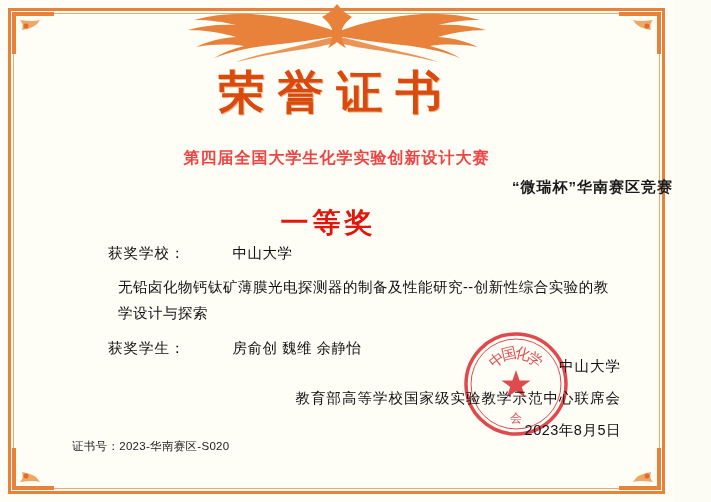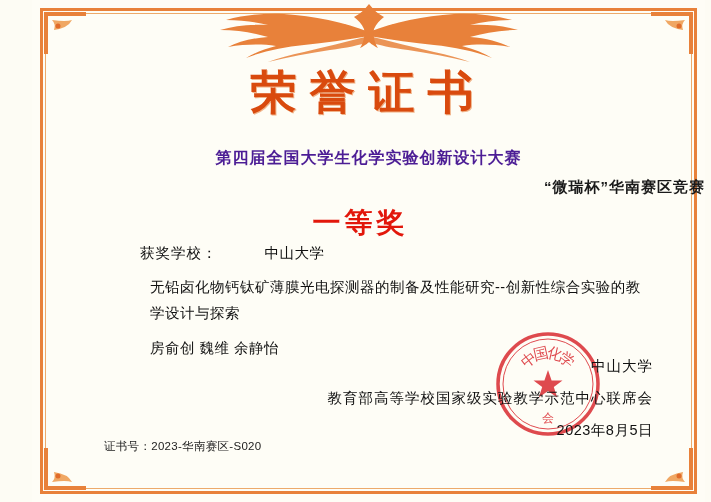--- a/index.html
+++ b/index.html
@@ -13,21 +13,20 @@
     font-family: "Liberation Sans", sans-serif;
     overflow: hidden;
   }
   .certificate {
     position: relative;
     width: 673px;
     height: 502px;
     background: #fefdf6;
     box-sizing: border-box;
     overflow: hidden;
-    margin-left: 32px;
   }
   
   .border-outer {
     position: absolute;
     left: 8px;
     top: 8px;
     right: 8px;
     bottom: 8px;
     border: 3px solid #e8813a;
     box-sizing: border-box;
@@ -78,21 +77,21 @@
   }
 
   .subtitle1 {
     position: absolute;
     top: 148px;
     left: 0;
     right: 0;
     text-align: center;
     font-size: 16px;
     font-weight: bold;
-    color: #4c1d95;
+    color: #ef4444;
     letter-spacing: 1px;
   }
   .subtitle2 {
     position: absolute;
     top: 178px;
     left: 0;
     right: 0;
     text-align: right;
     font-size: 15px;
     font-weight: bold;
@@ -245,20 +244,21 @@
 
   <div class="fields">
     <div class="field-row">
       <span class="field-label">获奖学校：</span>
       <span class="field-value">中山大学</span>
     </div>
     <div class="field-row">
       <span class="field-value field-value-2line">无铅卤化物钙钛矿薄膜光电探测器的制备及性能研究--创新性综合实验的教学设计与探索</span>
     </div>
     <div class="field-row">
+      <span class="field-label">获奖学生：</span>
       <span class="field-value">房俞创 魏维 余静怡</span>
     </div>
   </div>
 
   <div class="seal">
     <svg width="108" height="108" viewBox="0 0 108 108">
       <circle cx="54" cy="54" r="50" fill="none" stroke="#d8232a" stroke-width="3.5"></circle>
       <circle cx="54" cy="54" r="45" fill="none" stroke="#d8232a" stroke-width="1"></circle>
       <path d="M54 40 L57.6 50.5 L68.5 50.5 L59.8 57 L63.2 67.5 L54 61 L44.8 67.5 L48.2 57 L39.5 50.5 L50.4 50.5 Z" fill="#d8232a"></path>
       <text x="54" y="28" font-family="DejaVu Serif, serif" font-size="15" fill="#d8232a" text-anchor="middle" transform="rotate(-38 54 54)">中</text>

